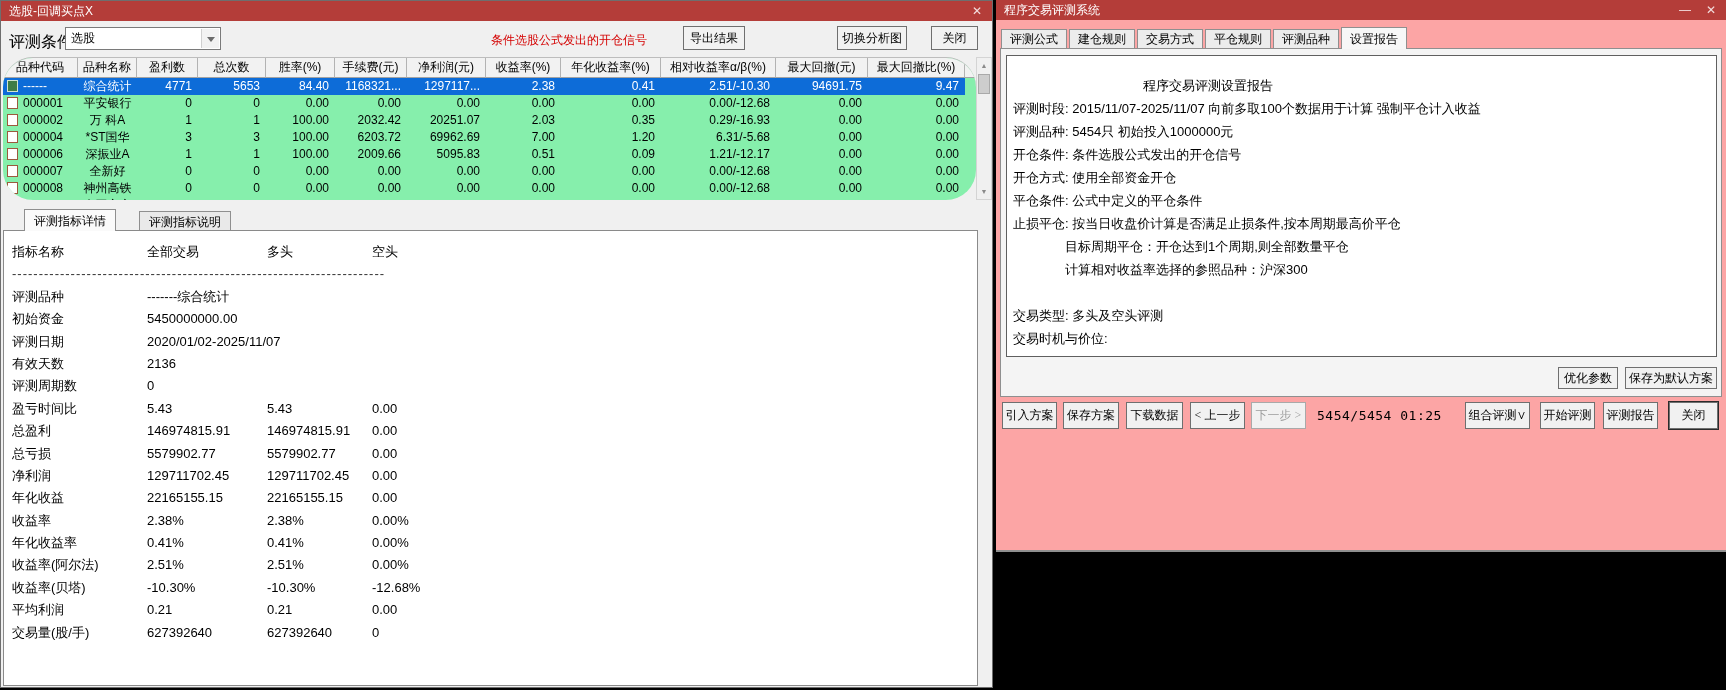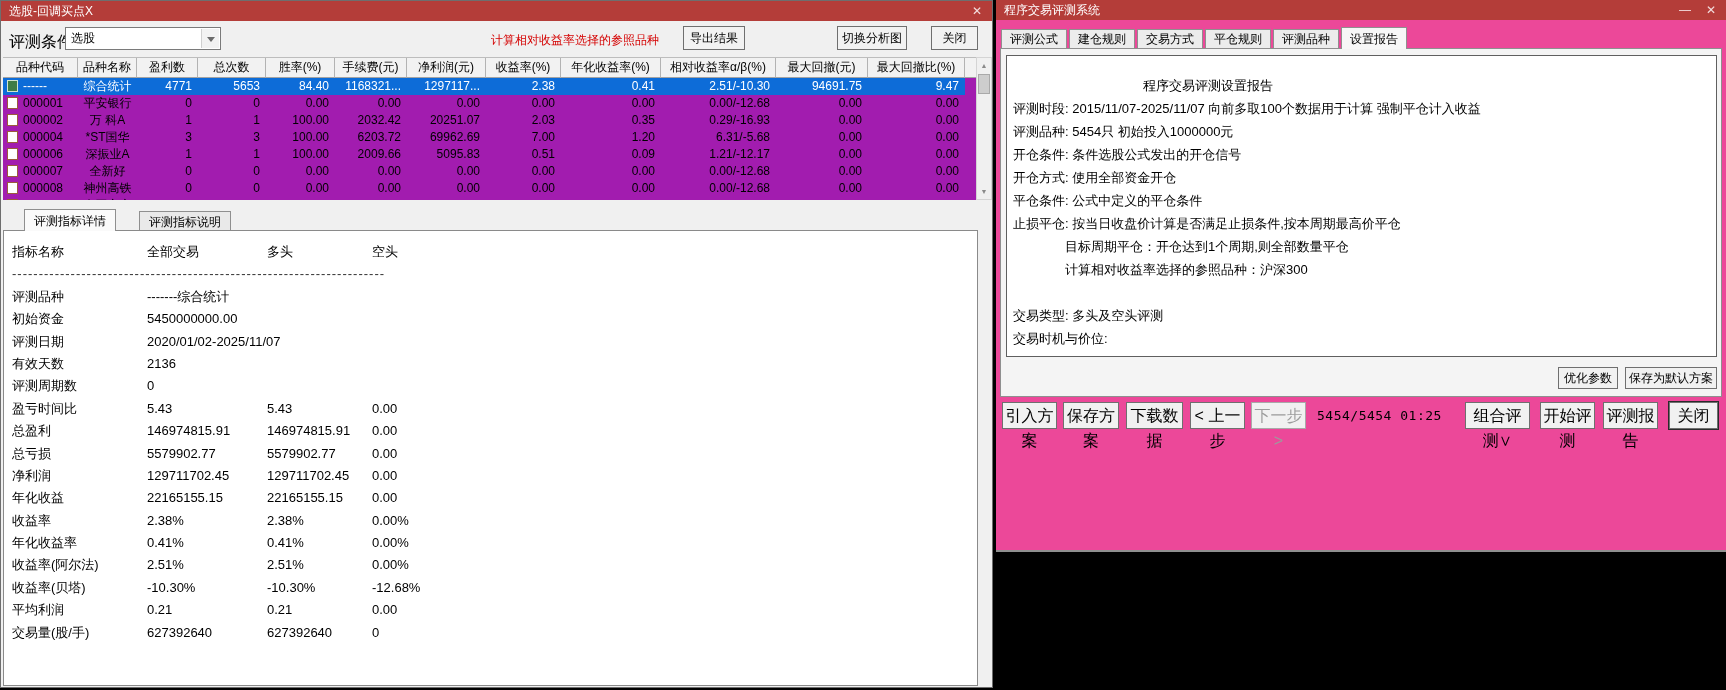--- a/index.html
+++ b/index.html
@@ -22,22 +22,22 @@
     border-left:1px solid #d0d0d0;}
   .combo .arr:after{content:"";position:absolute;left:5px;top:8px;border:4px solid transparent;
     border-top:5px solid #6b6b6b;}
   .hint{position:absolute;left:490px;top:11px;font-size:12px;color:#d40000;}
   .btn{position:absolute;height:24px;background:#f2f2f2;border:1px solid #6f6f6f;
     font-size:12px;text-align:center;line-height:22px;color:#000;}
   .b-export{left:682px;top:5px;width:62px;}
   .b-switch{left:836px;top:5px;width:70px;}
   .b-close{left:930px;top:5px;width:47px;}
   
-  .tablewrap{position:absolute;left:2px;top:56px;width:973px;height:143px;background:#a21caf;
-    overflow:hidden;border-top:1px solid #bdbdbd;}
+  .tablewrap{position:absolute;left:2px;top:56px;width:973px;height:143px;background:#86efac;
+    overflow:hidden;border-top:1px solid #bdbdbd;border-radius:30px;}
   .thead{display:flex;height:20px;width:973px;}
   .th{background:#f2f2f2;border-right:1px solid #b3b3b3;border-bottom:1px solid #a3a3a3;
     font-size:12px;line-height:19px;text-align:center;color:#000;overflow:hidden;white-space:nowrap;}
   .trow{display:flex;height:17px;width:962px;font-size:12px;line-height:17px;white-space:nowrap;}
   .trow.sel{background:#0d6cd8;color:#fff;}
   .c{overflow:hidden;}
   .c0{display:flex;align-items:flex-start;}
   .doc-icon{display:inline-block;width:11px;height:12px;border:1px solid #9b5a3c;background:#fff;
     margin:2px 5px 0 4px;flex:none;}
   .sel .doc-icon{background:#3f7d46;border:1px solid #cfe3cf;}
@@ -57,39 +57,39 @@
     background:#e9e9e9;margin-right:2px;height:20px;margin-top:2px;margin-left:21px;}
   .ltab.act{background:#fafafa;height:22px;margin-top:0;line-height:22px;position:relative;z-index:2;}
   .stats{position:absolute;left:2px;top:229px;width:975px;height:456px;background:#fff;
     border:1px solid #8a8a8a;font-size:13px;color:#000;padding:10px 0 0 8px;overflow:hidden;}
   .srow{display:flex;line-height:22.4px;height:22.4px;white-space:nowrap;}
   .sl{width:135px;overflow:hidden;}
   .s1{width:120px;}.s2{width:105px;}.s3{width:90px;}
   .sep{line-height:22.4px;height:22.4px;color:#333;letter-spacing:1px;overflow:hidden;}
   
   .rwin{left:996px;top:0;width:730px;height:690px;background:#000;}
-  .dialog{position:absolute;left:0;top:20px;width:730px;height:532px;background:#ec4899;
+  .dialog{position:absolute;left:0;top:20px;width:730px;height:532px;background:#fca5a5;
     border-bottom:2px solid #8f8f8f;}
   .rtabs{position:absolute;left:5px;top:7px;display:flex;font-size:12px;}
   .rtab{padding:0 8px;line-height:19px;height:19px;border:1px solid #8f8f8f;border-bottom:none;
     background:#ececec;margin-right:2px;margin-top:2px;}
   .rtab.act{background:#f7f7f7;height:22px;margin-top:0;line-height:22px;position:relative;z-index:2;}
   .tabpage{position:absolute;left:4px;top:28px;width:722px;height:349px;border:1px solid #8f8f8f;
     background:#f4f4f4;}
   .rbox{position:absolute;left:5px;top:6px;width:711px;height:302px;background:#fff;
     border:1px solid #5f5f5f;padding:18px 6px 0 6px;font-size:13px;color:#000;overflow:hidden;}
   .rline{line-height:23px;height:23px;white-space:pre;overflow:hidden;}
   .rtitle{padding-left:130px;}
   .pbtn{position:absolute;height:22px;background:#f1f1f1;border:1px solid #6f6f6f;font-size:12px;
     text-align:center;line-height:20px;}
   .b-opt{left:557px;top:318px;width:60px;}
   .b-def{left:624px;top:318px;width:92px;}
   .bbar{position:absolute;left:0;top:382px;width:730px;height:30px;}
-  .bb{position:absolute;height:27px;background:#f1f1f1;border:1px solid #6f6f6f;font-size:16px;
-    text-align:center;line-height:25px;top:0;}
+  .bb{position:absolute;height:27px;background:#f1f1f1;border:1px solid #6f6f6f;font-size:12px;
+    text-align:center;line-height:25px;top:0;font-family:Liberation Serif, serif;}
   .bb.dis{color:#9c9c9c;border-color:#a9a9a9;}
   .bb.foc{box-shadow:0 0 0 1px #2b2b2b;}
   .b-imp{left:6px;width:55px;}
   .b-sav{left:67px;width:56px;}
   .b-dl{left:130px;width:57px;}
   .b-prev{left:194px;width:55px;}
   .b-next{left:255px;width:55px;}
   .prog{position:absolute;left:321px;top:6px;font-family:"DejaVu Sans Mono",monospace;
     font-size:13px;color:#000;letter-spacing:0.5px;}
   .b-comb{left:469px;width:65px;}
@@ -105,21 +105,21 @@
     <span>选股-回调买点X</span>
     <span class="tb-close">✕</span>
   </div>
 
   <div class="toolbar">
     <span class="lbl">评测条件:</span>
     <div class="combo">
       <span>选股</span>
       <span class="arr"></span>
     </div>
-    <span class="hint">计算相对收益率选择的参照品种</span>
+    <span class="hint">条件选股公式发出的开仓信号</span>
     <div class="btn b-export">导出结果</div>
     <div class="btn b-switch">切换分析图</div>
     <div class="btn b-close">关闭</div>
   </div>
 
   <div class="tablewrap">
     <div class="thead">
       <div class="th w0">品种代码</div>
       <div class="th w1">品种名称</div>
       <div class="th w2">盈利数</div>

